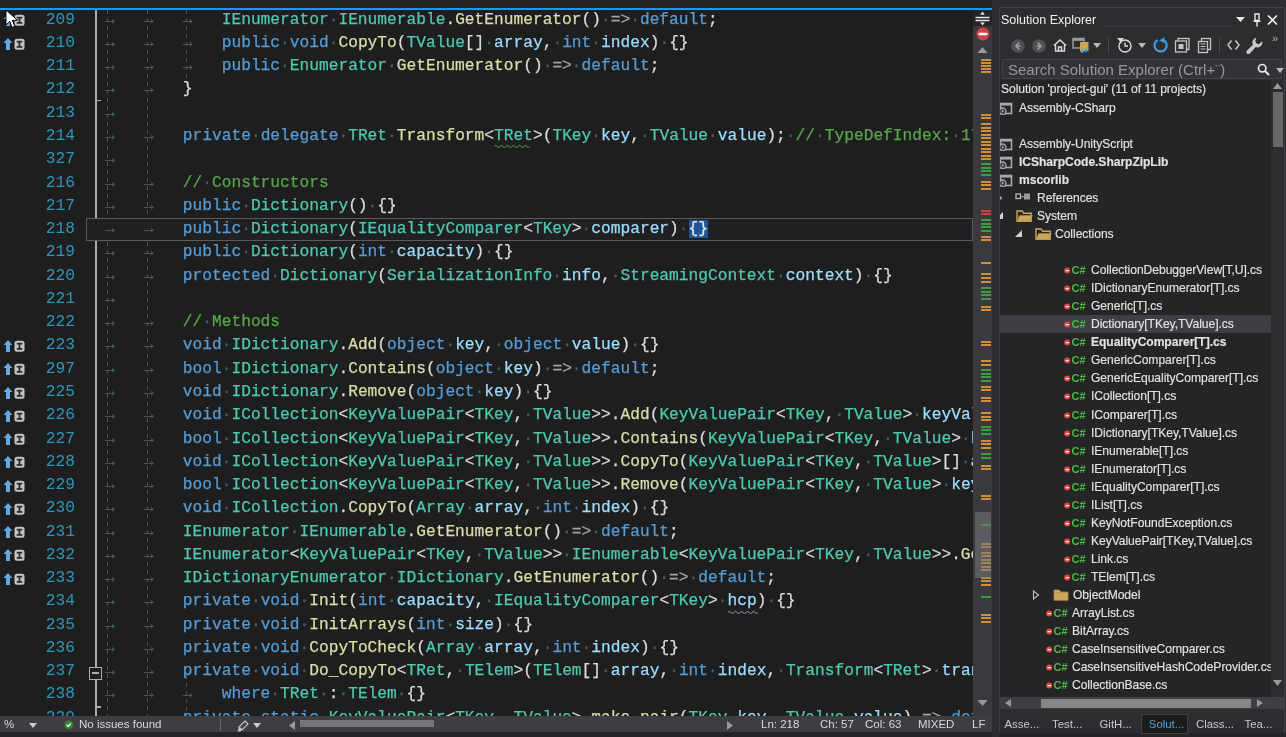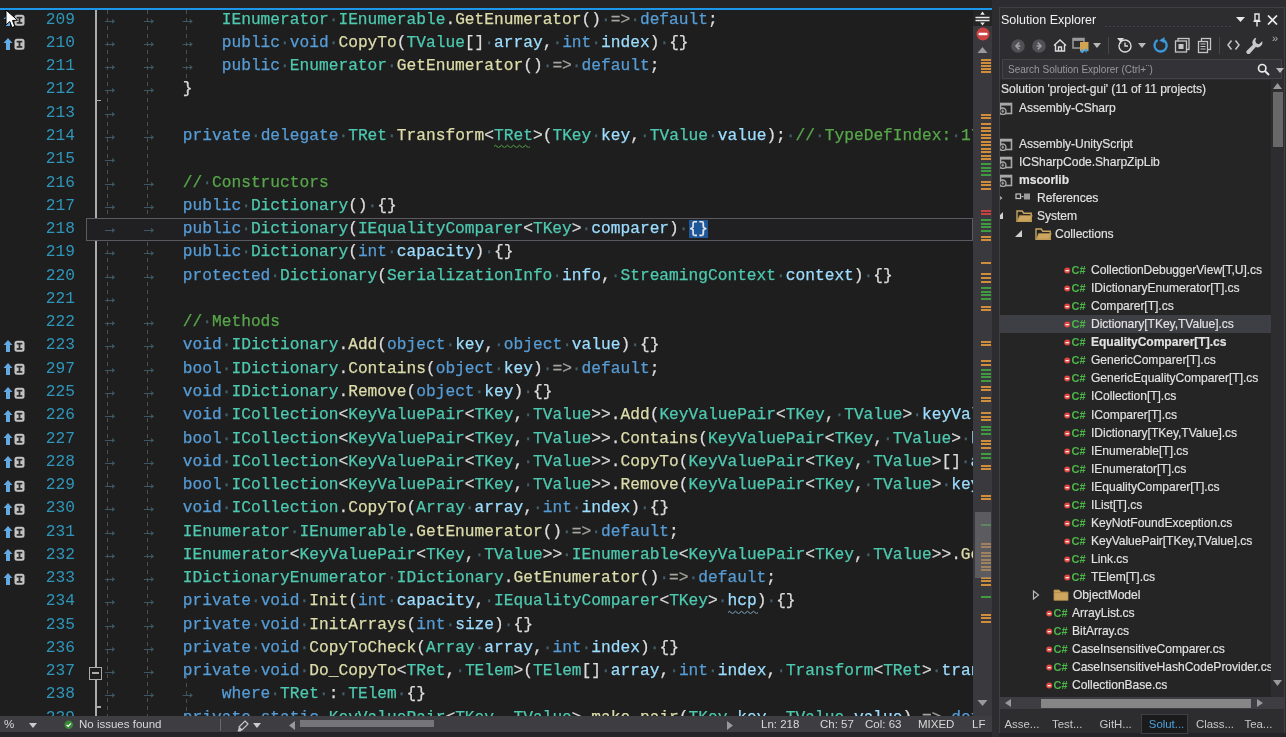--- a/index.html
+++ b/index.html
@@ -23,21 +23,21 @@
 .curline { position:absolute; left:85.5px; top:208.05px; width:887px; height:23.272px; border:1px solid #5a5a60; background:#202022; }
 
 #sbcol { position:absolute; left:973px; top:10px; width:19px; height:706px; background:#3a3a3e; }
 #botbar { position:absolute; left:0; top:715.5px; width:992px; height:16.2px; background:#3e3e42; color:#d8d8d8; font-size:11.5px; }
 #botstrip { position:absolute; left:0; top:731.7px; width:1286px; height:5.3px; background:#242428; }
 #sep { position:absolute; left:992px; top:0; width:7px; height:737px; background:#2d2d30; }
 #sepanel { position:absolute; left:999px; top:7px; width:286px; height:726px; background:#2d2d30;
   border:1px solid #3f3f46; border-bottom:none; }
 #setitle { position:absolute; left:0; top:0; width:100%; height:27px; color:#f1f1f1; font-size:12.5px; }
 #setools { position:absolute; left:0; top:27px; width:100%; height:23px; }
-#sesearch { position:absolute; left:2px; top:51px; width:280px; height:20px; background:#333337; border:1px solid #434346; color:#999; font-size:10px; line-height:18px; }
+#sesearch { position:absolute; left:2px; top:51px; width:280px; height:20px; background:#333337; border:1px solid #434346; color:#999; font-size:15px; line-height:18px; }
 #setree { position:absolute; left:0; top:72px; width:271px; height:617px; background:#252526; overflow:hidden; font-size:12.1px; letter-spacing:-0.05px; color:#e2e2e2; -webkit-text-stroke:0.15px; }
 .trow { position:absolute; left:0; width:100%; height:18.06px; }
 .selrow { position:absolute; left:0; width:100%; height:18.06px; background:#3e3e45; }
 #sevbar { position:absolute; left:271px; top:72px; width:13px; height:617px; background:#2d2d30; }
 #sehbar { position:absolute; left:0; top:689px; width:284px; height:12px; background:#3e3e42; }
 #setabs { position:absolute; left:0px; top:705.5px; width:287px; height:20px; font-size:11.4px; color:#c8c8c8; }
 .ic,.ar { display:block; }
 </style></head>
 <body>
 <div id="editor">
@@ -51,21 +51,21 @@
   <div style="position:absolute;left:96px;top:696px;width:5px;height:1.5px;background:#ababab"></div>
   <div style="position:absolute;left:88.5px;top:656.5px;width:13px;height:13px;background:#1e1e1e;border:1.4px solid #ababab"></div>
   <div style="position:absolute;left:91.5px;top:662.2px;width:7px;height:1.6px;background:#ababab"></div>
   <div class="curline"></div>
   <div class="ln" style="top:-1.40px">209</div>
       <div class="ln" style="top:21.87px">210</div>
       <div class="ln" style="top:45.14px">211</div>
       <div class="ln" style="top:68.42px">212</div>
       <div class="ln" style="top:91.69px">213</div>
       <div class="ln" style="top:114.96px">214</div>
-      <div class="ln" style="top:138.23px">215</div>
+      <div class="ln" style="top:138.23px">327</div>
       <div class="ln" style="top:161.50px">216</div>
       <div class="ln" style="top:184.78px">217</div>
       <div class="ln" style="top:208.05px">218</div>
       <div class="ln" style="top:231.32px">219</div>
       <div class="ln" style="top:254.59px">220</div>
       <div class="ln" style="top:277.86px">221</div>
       <div class="ln" style="top:301.14px">222</div>
       <div class="ln" style="top:324.41px">223</div>
       <div class="ln" style="top:347.68px">297</div>
       <div class="ln" style="top:370.95px">225</div>
@@ -461,21 +461,21 @@
       </div>
       <div class="trow" style="top:72.6px">
         <span style="position:absolute;left:-1px;top:2px">
           <svg class="ic" width="15" height="14" viewBox="0 0 15 14">
             <rect x="1.5" y="2.5" width="11" height="10" fill="none" stroke="#a8a8a8" stroke-width="1.6"></rect>
             <rect x="1" y="2" width="12" height="2.6" fill="#a8a8a8"></rect>
             <circle cx="3.8" cy="10.2" r="3.2" fill="#252526" stroke="#a8a8a8" stroke-width="1.3"></circle>
             <path d="M3.8 8.4 v3.4 M2.4 10.2 h2.8" stroke="#a8a8a8" stroke-width="1"></path>
           </svg>
         </span>
-        <span style="position:absolute;left:19px;top:0;font-weight:normal;line-height:18.06px">ICSharpCode.SharpZipLib</span>
+        <span style="position:absolute;left:19px;top:0;font-weight:bold;line-height:18.06px">ICSharpCode.SharpZipLib</span>
       </div>
       <div class="trow" style="top:90.7px">
         <span style="position:absolute;left:-1px;top:2px">
           <svg class="ic" width="15" height="14" viewBox="0 0 15 14">
             <rect x="1.5" y="2.5" width="11" height="10" fill="none" stroke="#a8a8a8" stroke-width="1.6"></rect>
             <rect x="1" y="2" width="12" height="2.6" fill="#a8a8a8"></rect>
             <circle cx="3.8" cy="10.2" r="3.2" fill="#252526" stroke="#a8a8a8" stroke-width="1.3"></circle>
             <path d="M3.8 8.4 v3.4 M2.4 10.2 h2.8" stroke="#a8a8a8" stroke-width="1"></path>
           </svg>
         </span>
@@ -545,21 +545,21 @@
         <span style="position:absolute;left:91px;top:0;font-weight:normal;line-height:18.06px">IDictionaryEnumerator[T].cs</span>
       </div>
       <div class="trow" style="top:217.1px">
         <span style="position:absolute;left:64px;top:2px">
           <svg class="ic" width="22" height="13" viewBox="0 0 22 13">
             <circle cx="3.2" cy="7.6" r="3" fill="#dd4840"></circle>
             <rect x="1.6" y="7" width="3.2" height="1.3" fill="#f5f5f5"></rect>
             <text x="7.5" y="11" font-family="Liberation Sans" font-size="11" font-weight="bold" fill="#4cb748">C#</text>
           </svg>
         </span>
-        <span style="position:absolute;left:91px;top:0;font-weight:normal;line-height:18.06px">Comparer[T].cs</span>
+        <span style="position:absolute;left:91px;top:0;font-weight:normal;line-height:18.06px">Generic[T].cs</span>
       </div>
       <div class="selrow" style="top:235.2px"></div>
       <div class="trow" style="top:235.2px">
         <span style="position:absolute;left:64px;top:2px">
           <svg class="ic" width="22" height="13" viewBox="0 0 22 13">
             <circle cx="3.2" cy="7.6" r="3" fill="#dd4840"></circle>
             <rect x="1.6" y="7" width="3.2" height="1.3" fill="#f5f5f5"></rect>
             <text x="7.5" y="11" font-family="Liberation Sans" font-size="11" font-weight="bold" fill="#4cb748">C#</text>
           </svg>
         </span>

